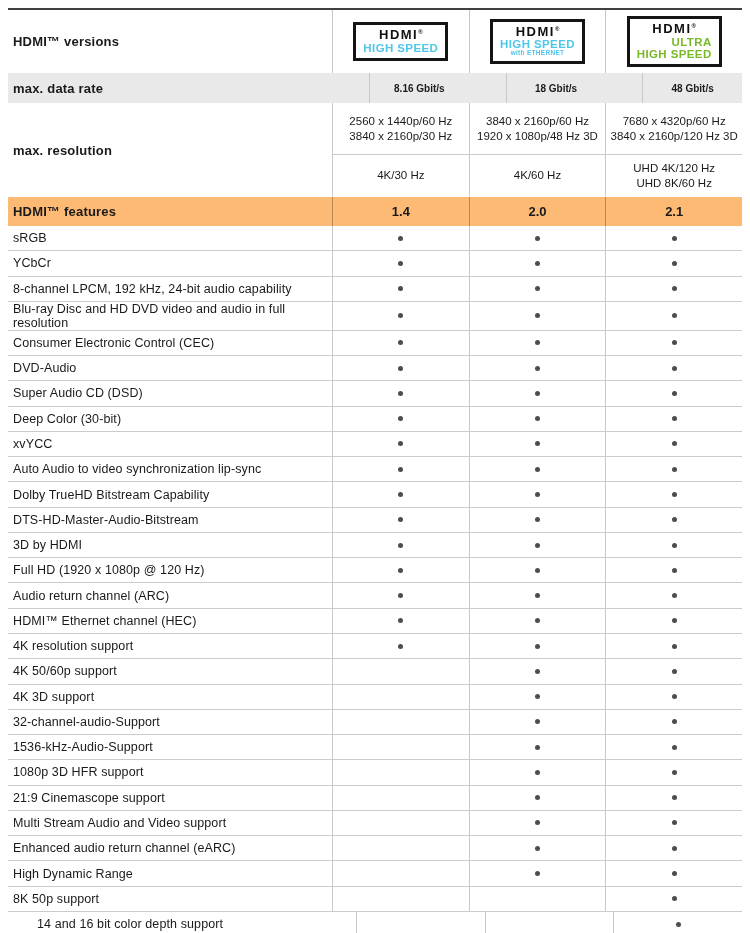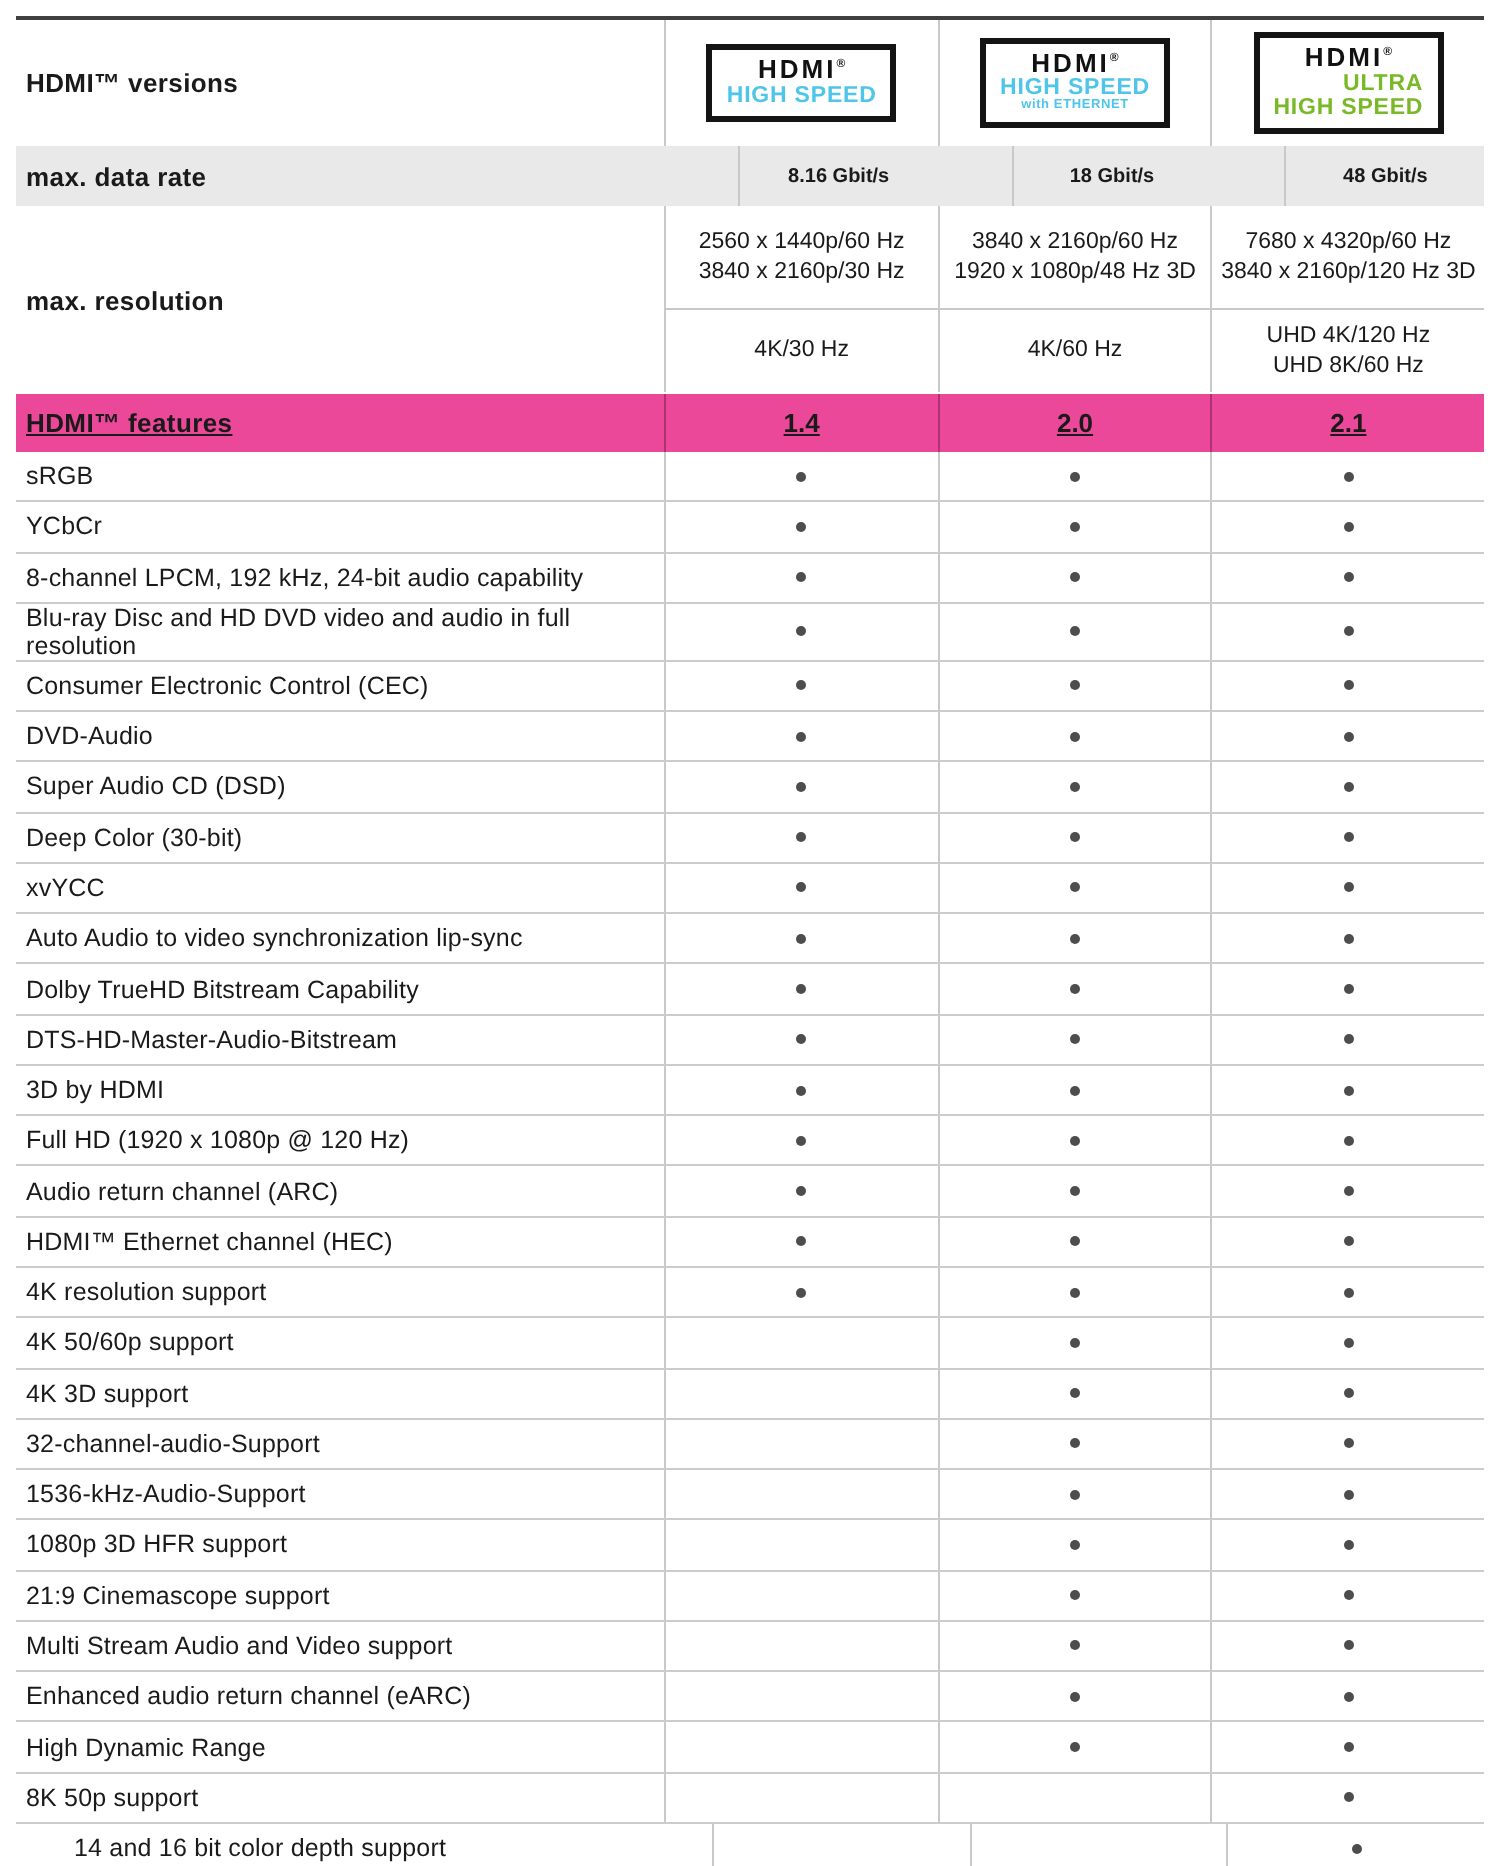--- a/index.html
+++ b/index.html
@@ -134,21 +134,21 @@
             <span>4K/60 Hz</span>
           </div>
           <div class="res-cell">
             <span>UHD 4K/120 Hz</span>
               <span>UHD 8K/60 Hz</span>
           </div>
         </div>
       </div>
     </div>
 
-    <div class="row row-features-header" style="background: #ec4899; text-decoration: underline;">
+    <div class="row row-features-header" style="background: #fdba74;">
       <div class="cell label-cell">HDMI™ features</div>
       <div class="cell val-cell">1.4</div>
       <div class="cell val-cell">2.0</div>
       <div class="cell val-cell">2.1</div>
     </div>
 
     <div class="features-body">
         <div class="frow">
           <div class="flabel">sRGB</div>
           <div class="fdot">

